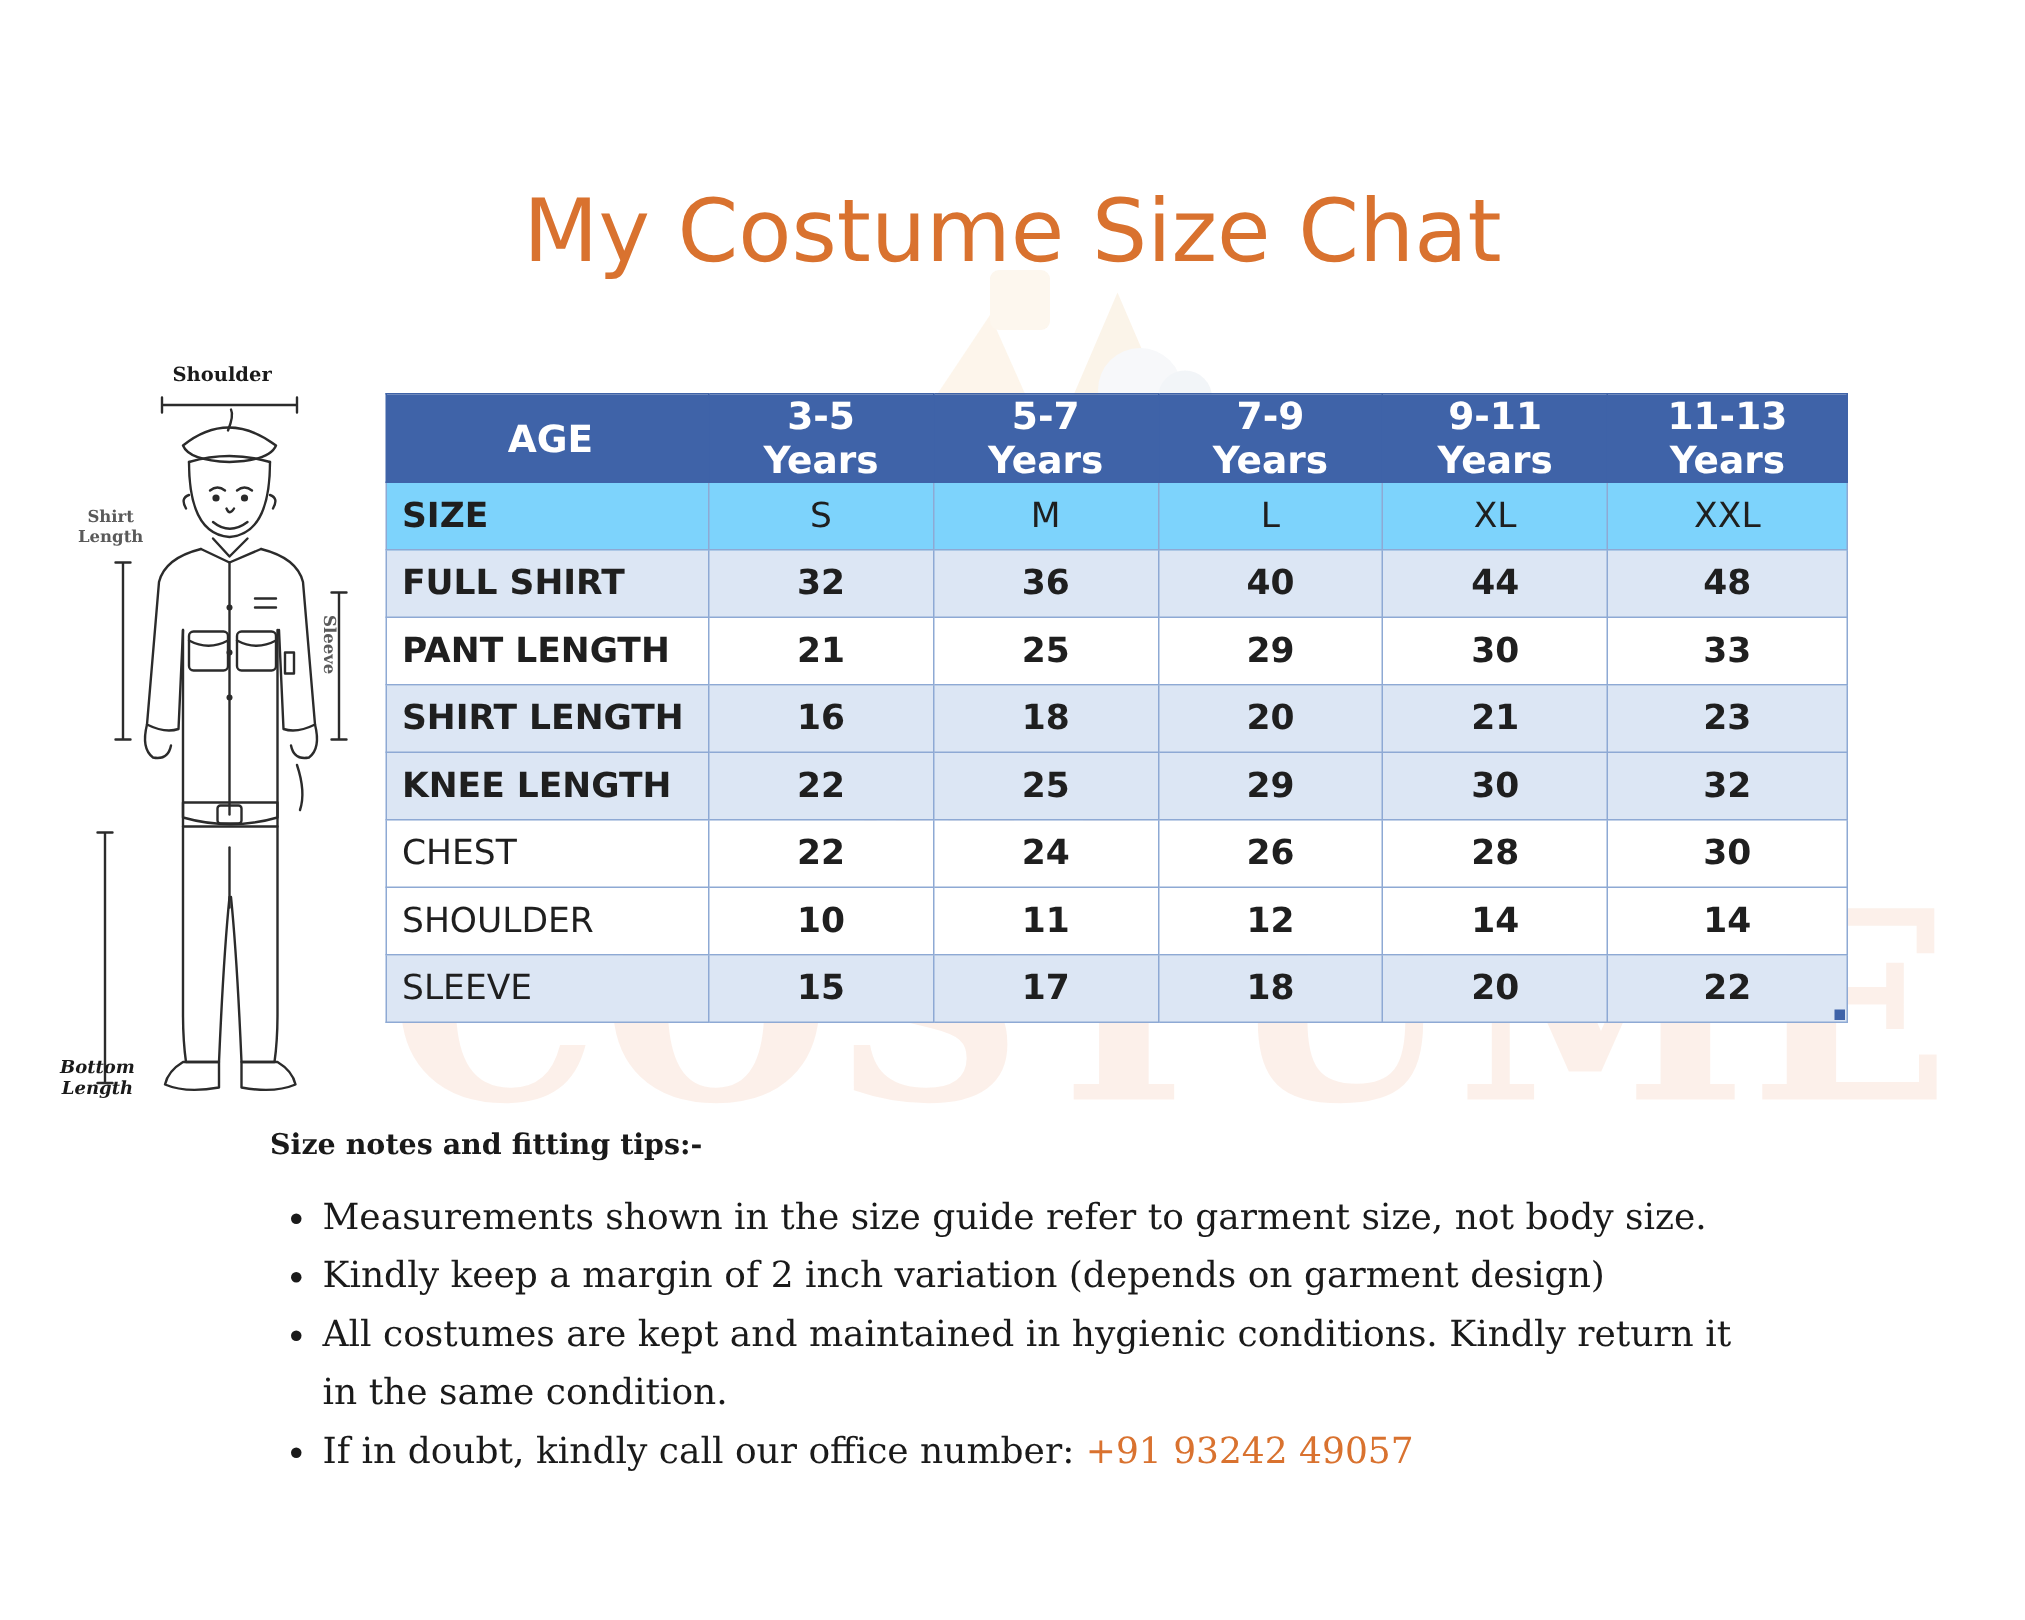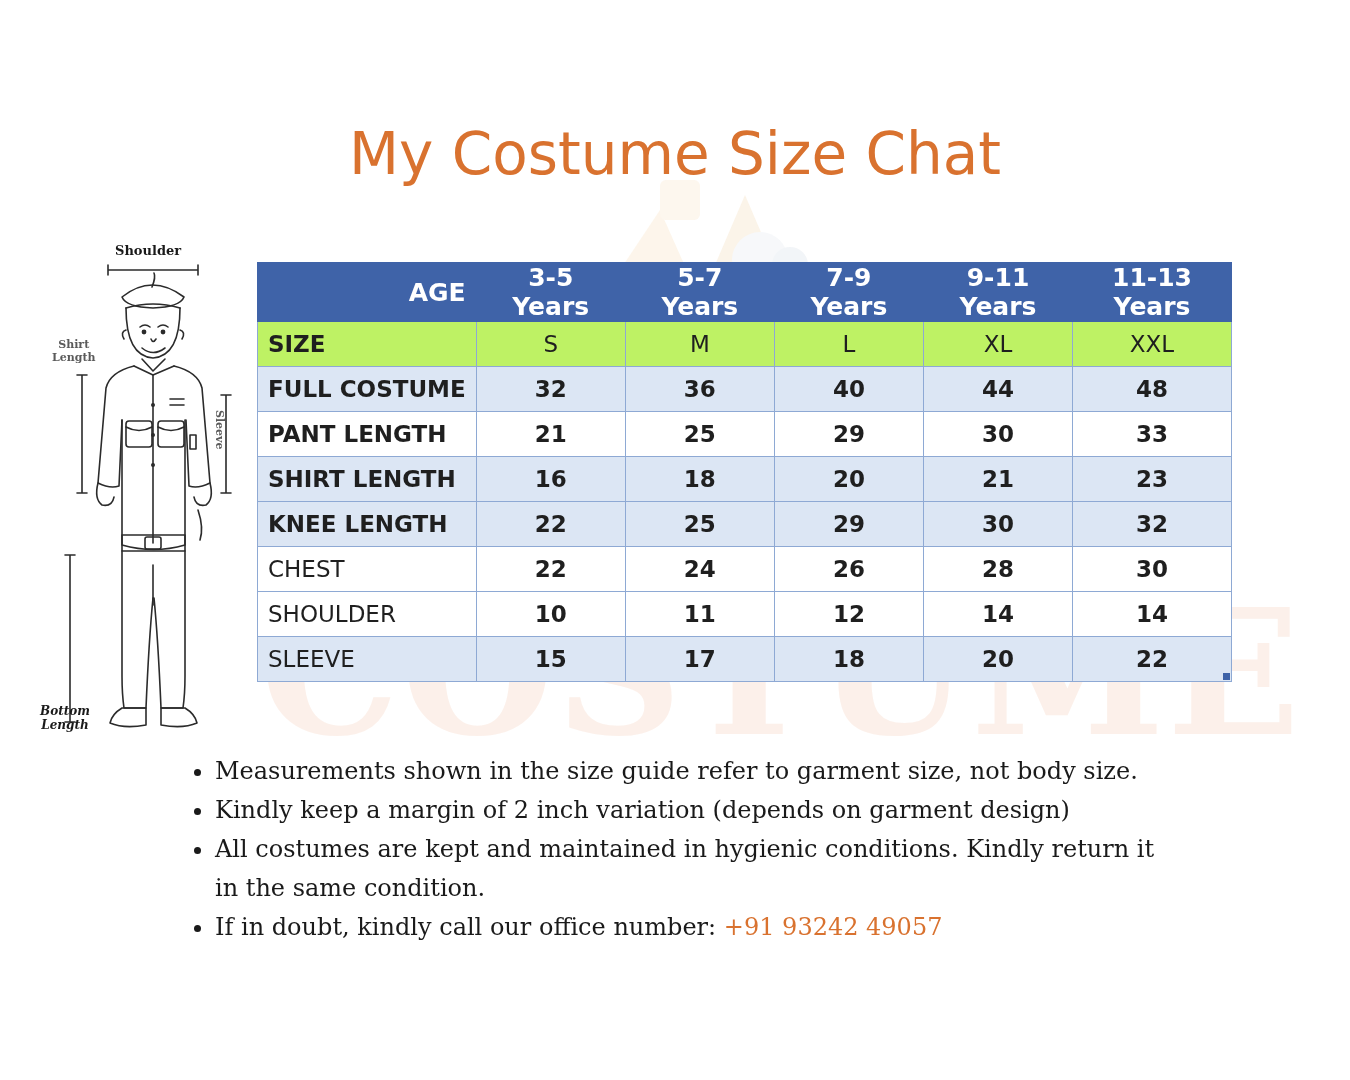--- a/index.html
+++ b/index.html
@@ -101,34 +101,34 @@
   }
   table.size-table thead th {
     background: #3f63a8;
     color: #ffffff;
     font-weight: bold;
     font-size: 25px;
     border: 1px solid #3f63a8;
     text-align: center;
   }
   table.size-table thead th.col-label {
-    text-align: right;
+    text-align: center;
     padding-left: 14px;
   }
   td.rowlabel {
     text-align: left;
     font-weight: bold;
     padding-left: 14px;
     font-size: 24px;
     white-space: nowrap;
   }
   td.val { text-align: center; font-weight: bold; font-size: 24px; }
   tr.band-light td { background: #ffffff; }
   tr.band-blue td  { background: #dce6f4; }
-  tr.size-row td   { background: #bef264; }
+  tr.size-row td   { background: #7dd3fc; }
   tr.size-row td.rowlabel { font-weight: bold; }
   tr.size-row td.val { font-weight: normal; }
   td.rowlabel.reg { font-weight: normal; }
   .corner-dot {
     position: absolute;
     right: 2px; bottom: 2px;
     width: 7px; height: 7px;
     background: #3f63a8;
   }
 
@@ -264,21 +264,21 @@
       <tbody>
         <tr class="size-row">
           <td class="rowlabel">SIZE</td>
           <td class="val">S</td>
           <td class="val">M</td>
           <td class="val">L</td>
           <td class="val">XL</td>
           <td class="val">XXL</td>
         </tr>
         <tr class="band-blue">
-          <td class="rowlabel">FULL COSTUME</td>
+          <td class="rowlabel">FULL SHIRT</td>
           <td class="val">32</td>
           <td class="val">36</td>
           <td class="val">40</td>
           <td class="val">44</td>
           <td class="val">48</td>
         </tr>
         <tr class="band-light">
           <td class="rowlabel">PANT LENGTH</td>
           <td class="val">21</td>
           <td class="val">25</td>
@@ -325,20 +325,21 @@
           <td class="val">18</td>
           <td class="val">20</td>
           <td class="val">22</td>
         </tr>
       </tbody>
     </table>
     <div class="corner-dot"></div>
   </div>
 
   <div class="notes">
+    <div class="notes-title">Size notes and fitting tips:-</div>
     <ul>
       <li>Measurements shown in the size guide refer to garment size, not body size.</li>
       <li>Kindly keep a margin of 2 inch variation (depends on garment design)</li>
       <li>All costumes are kept and maintained in hygienic conditions. Kindly return it in the same condition.</li>
       <li>
         <span>If in doubt, kindly call our office number:</span>
         <span class="phone">+91 93242 49057</span>
       </li>
     </ul>
   </div>

